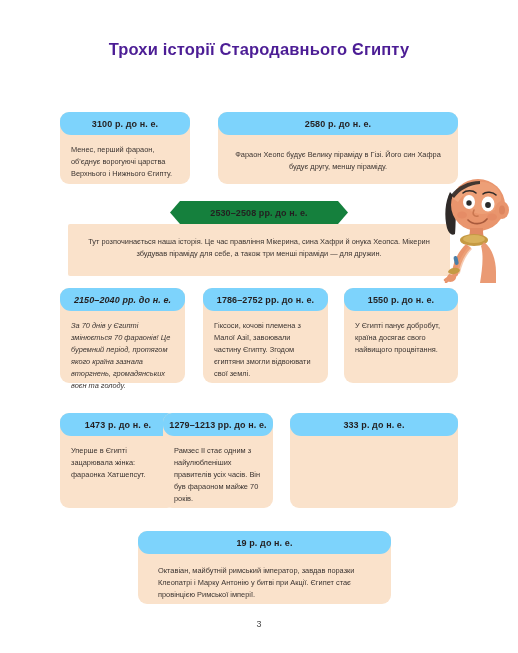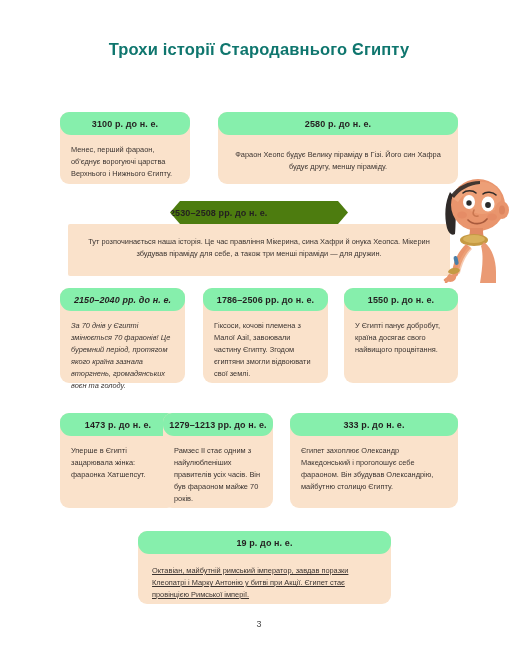--- a/index.html
+++ b/index.html
@@ -29,33 +29,33 @@
   
   .page-title {
     position: absolute;
     left: 0;
     top: 40px;
     width: 518px;
     text-align: center;
     font-size: 16.5px;
     font-weight: bold;
     letter-spacing: 0.15px;
-    color: #0f766e;
+    color: #4c1d95;
   }
 
   
   .card {
     position: absolute;
     background: #fae2cb;
     border-radius: 9px;
   }
 
   .card-head {
     position: relative;
-    background: #86efac;
+    background: #7dd3fc;
     border-radius: 9px 9px 11px 11px;
     height: 23px;
     display: flex;
     align-items: center;
     justify-content: center;
     box-shadow: 0 0 0 0 transparent;
   }
 
   .card-head-label {
     font-size: 9px;
@@ -71,23 +71,24 @@
     line-height: 1.62;
     color: #3a3330;
   }
 
   .card-body.centered { text-align: center; }
 
   
   .ribbon {
     position: absolute;
     height: 23px;
-    background: #4d7c0f;
+    background: #15803d;
     display: flex;
     align-items: center;
+    justify-content: center;
     clip-path: polygon(10px 0, calc(100% - 10px) 0, 100% 50%, calc(100% - 10px) 100%, 10px 100%, 0 50%);
   }
 
   .ribbon-label {
     font-size: 9px;
     font-weight: bold;
     color: #231f20;
     letter-spacing: 0.1px;
     white-space: nowrap;
   }
@@ -159,21 +160,21 @@
 
   <div class="card" style="left:60px; top:288px; width:125px; height:95px;font-style:italic;">
     <div class="card-head">
       <span class="card-head-label">2150–2040 рр. до н. е.</span>
     </div>
     <div class="card-body">За 70 днів у Єгипті змінюється 70 фараонів! Це буремний період, протягом якого країна зазнала вторгнень, громадянських воєн та голоду.</div>
   </div>
 
   <div class="card" style="left:203px; top:288px; width:125px; height:95px;">
     <div class="card-head">
-      <span class="card-head-label">1786–2506 рр. до н. е.</span>
+      <span class="card-head-label">1786–2752 рр. до н. е.</span>
     </div>
     <div class="card-body">Гіксоси, кочові племена з Малої Азії, завоювали частину Єгипту. Згодом єгиптяни змогли відвоювати свої землі.</div>
   </div>
 
   <div class="card" style="left:344px; top:288px; width:114px; height:95px;">
     <div class="card-head">
       <span class="card-head-label">1550 р. до н. е.</span>
     </div>
     <div class="card-body">У Єгипті панує добробут, країна досягає свого найвищого процвітання.</div>
   </div>
@@ -189,28 +190,27 @@
     <div class="card-head">
       <span class="card-head-label">1279–1213 рр. до н. е.</span>
     </div>
     <div class="card-body">Рамзес ІІ стає одним з найулюбленіших правителів усіх часів. Він був фараоном майже 70 років.</div>
   </div>
 
   <div class="card" style="left:290px; top:413px; width:168px; height:95px;">
     <div class="card-head">
       <span class="card-head-label">333 р. до н. е.</span>
     </div>
-    <div class="card-body">Єгипет захоплює Олександр Македонський і проголошує себе фараоном. Він збудував Олександрію, майбутню столицю Єгипту.</div>
   </div>
 
   <div class="card" style="left:138px; top:531px; width:253px; height:73px;">
     <div class="card-head">
       <span class="card-head-label">19 р. до н. е.</span>
     </div>
-    <div class="card-body" style="padding-left:14px; padding-top:11px;text-decoration:underline;">Октавіан, майбутній римський імператор, завдав поразки Клеопатрі і Марку Антонію у битві при Акції. Єгипет стає провінцією Римської імперії.</div>
+    <div class="card-body" style="padding-left:20px; padding-top:11px;">Октавіан, майбутній римський імператор, завдав поразки Клеопатрі і Марку Антонію у битві при Акції. Єгипет стає провінцією Римської імперії.</div>
   </div>
 
   <div class="character">
     <svg viewBox="0 0 82 115" width="82" height="115" xmlns="http://www.w3.org/2000/svg">
 
       <path d="M14 24 C9 34 8 48 11 60 C13 66 16 68 19 66 C20 58 19 44 22 33 Z" fill="#2f2a28"></path>
 
       <ellipse cx="42" cy="37" rx="27" ry="26" fill="#e9956d"></ellipse>
 
       <ellipse cx="46" cy="30" rx="19" ry="16" fill="#f0a87f" opacity="0.55"></ellipse>

